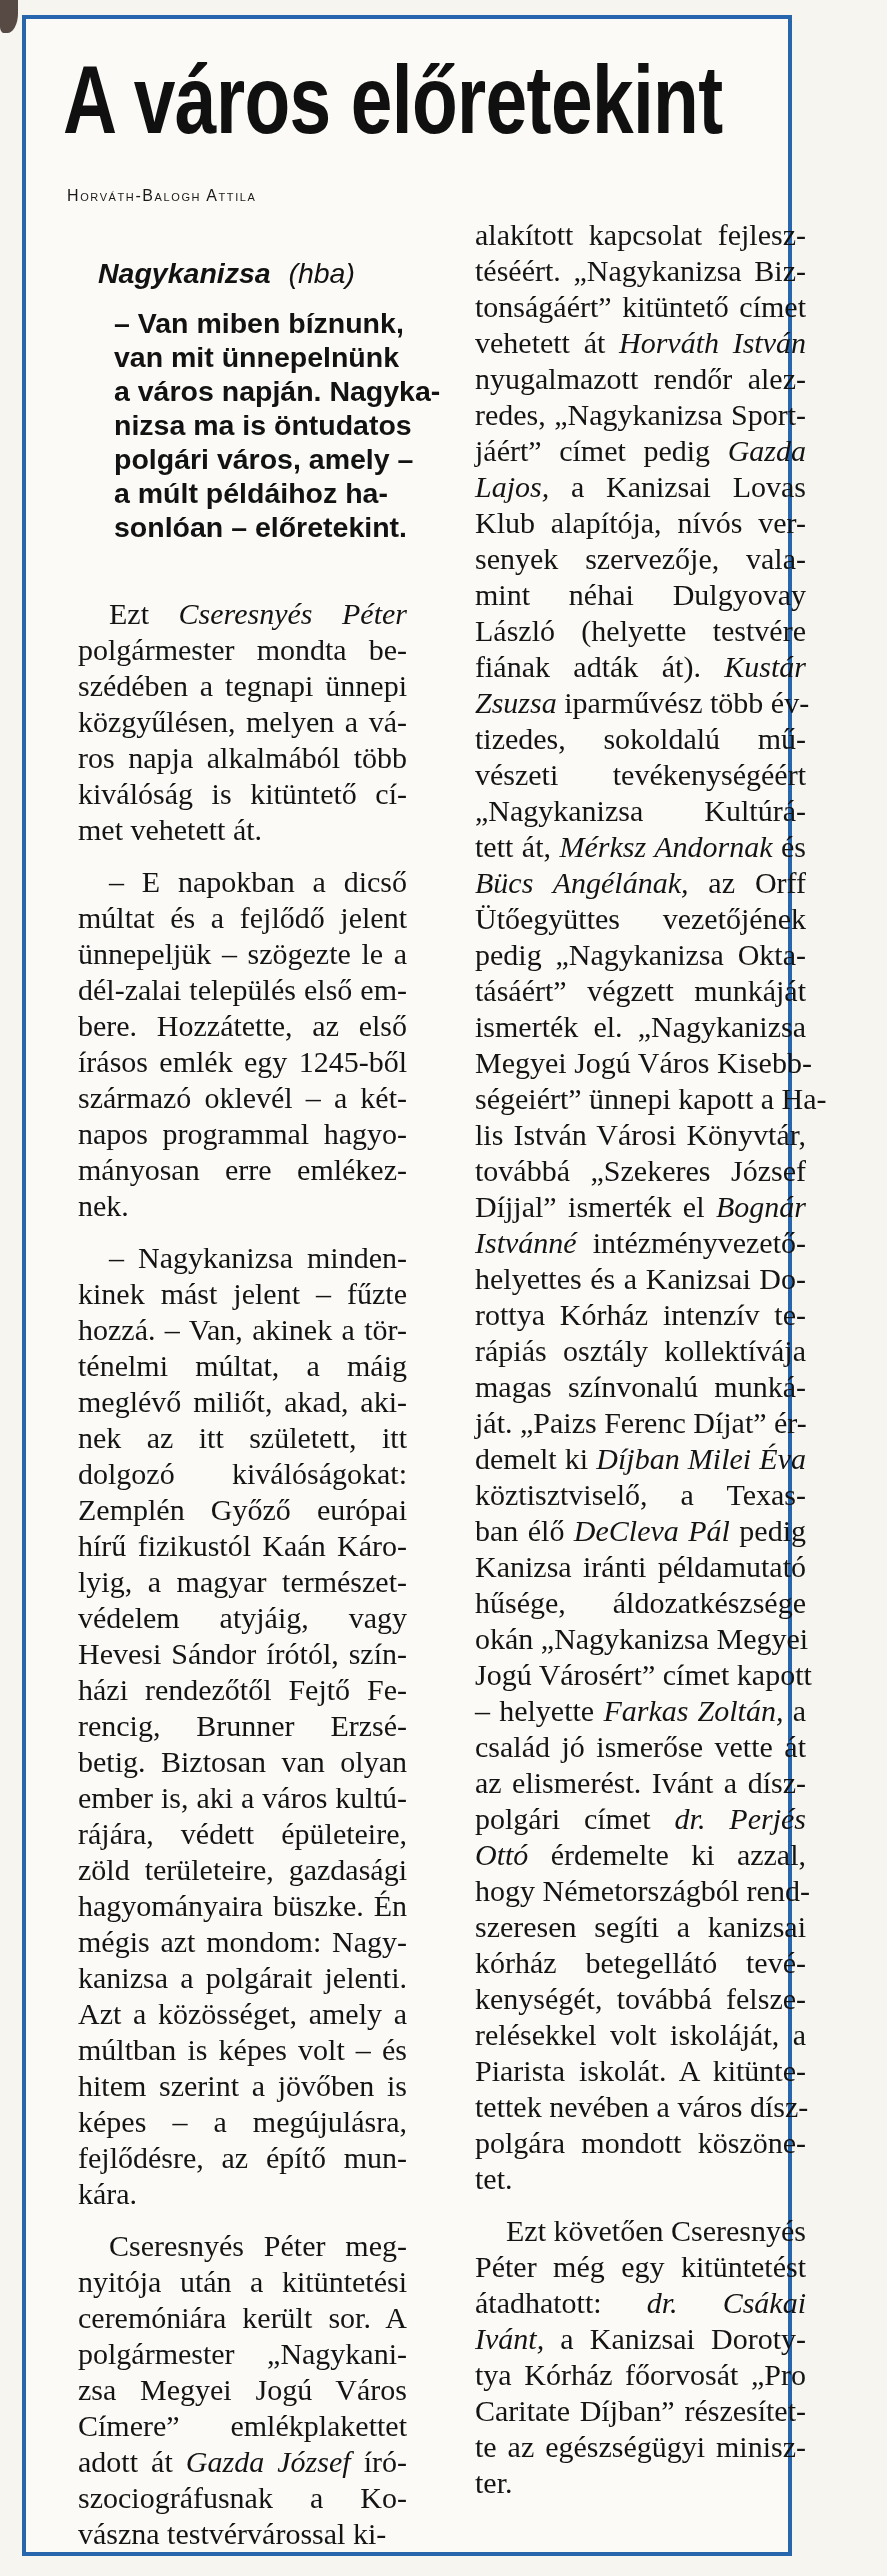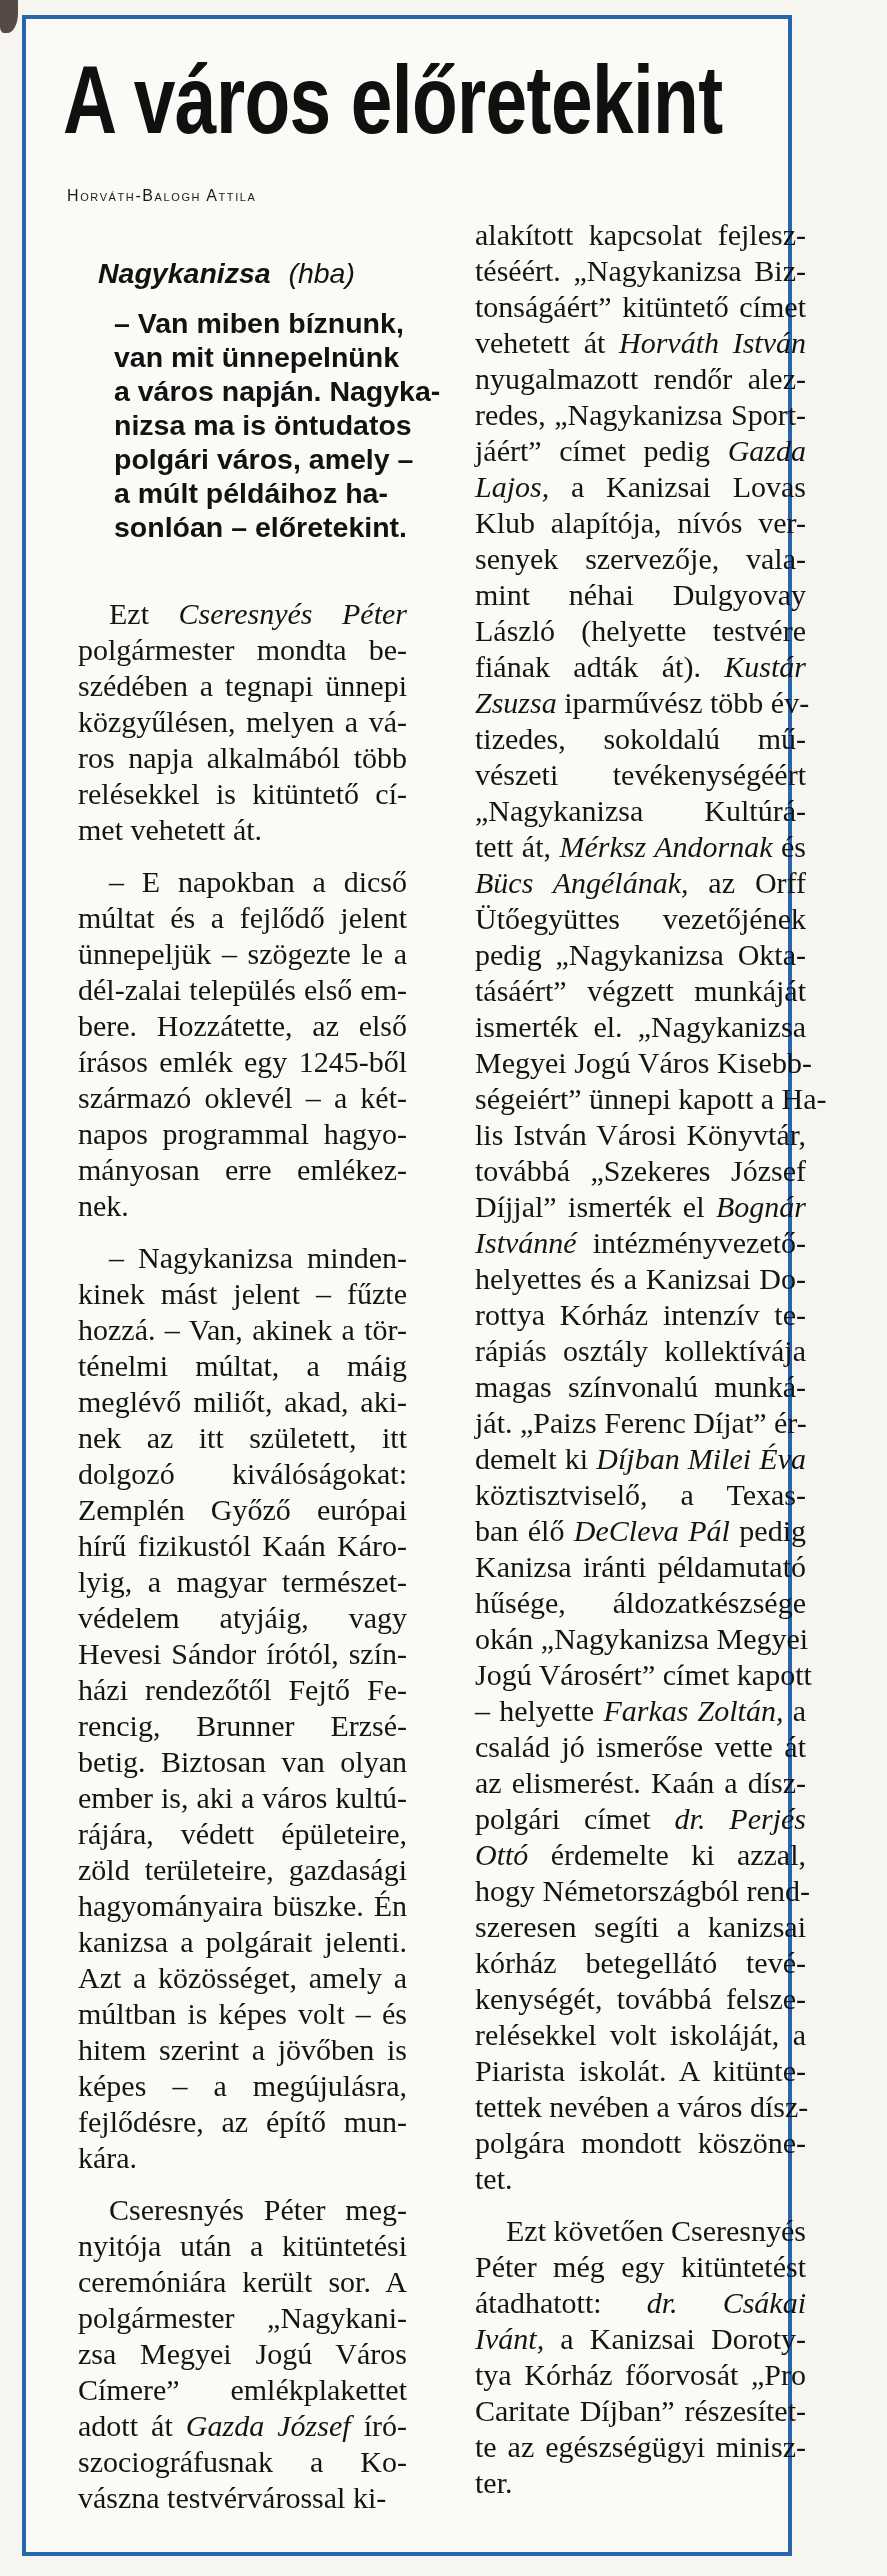--- a/index.html
+++ b/index.html
@@ -89,21 +89,21 @@
       </div>
   </div>
 
   <div class="colbody col-left">
       <div class="para">
         <div class="tline tfirst">Ezt <i>Cseresnyés Péter</i></div>
         <div class="tline">polgármester mondta be-</div>
         <div class="tline">szédében a tegnapi ünnepi</div>
         <div class="tline">közgyűlésen, melyen a vá-</div>
         <div class="tline">ros napja alkalmából több</div>
-        <div class="tline">relésekkel is kitüntető cí-</div>
+        <div class="tline">kiválóság is kitüntető cí-</div>
         <div class="tline tlast">met vehetett át.</div>
       </div>
       <div class="para">
         <div class="tline tfirst">– E napokban a dicső</div>
         <div class="tline">múltat és a fejlődő jelent</div>
         <div class="tline">ünnepeljük – szögezte le a</div>
         <div class="tline">dél-zalai település első em-</div>
         <div class="tline">bere. Hozzátette, az első</div>
         <div class="tline">írásos emlék egy 1245-ből</div>
         <div class="tline">származó oklevél – a két-</div>
@@ -124,20 +124,21 @@
         <div class="tline">lyig, a magyar természet-</div>
         <div class="tline">védelem atyjáig, vagy</div>
         <div class="tline">Hevesi Sándor írótól, szín-</div>
         <div class="tline">házi rendezőtől Fejtő Fe-</div>
         <div class="tline">rencig, Brunner Erzsé-</div>
         <div class="tline">betig. Biztosan van olyan</div>
         <div class="tline">ember is, aki a város kultú-</div>
         <div class="tline">rájára, védett épületeire,</div>
         <div class="tline">zöld területeire, gazdasági</div>
         <div class="tline">hagyományaira büszke. Én</div>
+        <div class="tline">mégis azt mondom: Nagy-</div>
         <div class="tline">kanizsa a polgárait jelenti.</div>
         <div class="tline">Azt a közösséget, amely a</div>
         <div class="tline">múltban is képes volt – és</div>
         <div class="tline">hitem szerint a jövőben is</div>
         <div class="tline">képes – a megújulásra,</div>
         <div class="tline">fejlődésre, az építő mun-</div>
         <div class="tline tlast">kára.</div>
       </div>
       <div class="para">
         <div class="tline tfirst">Cseresnyés Péter meg-</div>
@@ -190,21 +191,21 @@
         <div class="tline">ját. „Paizs Ferenc Díjat” ér-</div>
         <div class="tline">demelt ki <i>Díjban Milei Éva</i></div>
         <div class="tline">köztisztviselő, a Texas-</div>
         <div class="tline">ban élő <i>DeCleva Pál</i> pedig</div>
         <div class="tline">Kanizsa iránti példamutató</div>
         <div class="tline">hűsége, áldozatkészsége</div>
         <div class="tline">okán „Nagykanizsa Megyei</div>
         <div class="tline">Jogú Városért” címet kapott</div>
         <div class="tline">– helyette <i>Farkas Zoltán,</i> a</div>
         <div class="tline">család jó ismerőse vette át</div>
-        <div class="tline">az elismerést. Kaán a dísz-</div>
+        <div class="tline">az elismerést. Ivánt a dísz-</div>
         <div class="tline">polgári címet <i>dr. Perjés</i></div>
         <div class="tline"><i>Ottó</i> érdemelte ki azzal,</div>
         <div class="tline">hogy Németországból rend-</div>
         <div class="tline">szeresen segíti a kanizsai</div>
         <div class="tline">kórház betegellátó tevé-</div>
         <div class="tline">kenységét, továbbá felsze-</div>
         <div class="tline">relésekkel volt iskoláját, a</div>
         <div class="tline">Piarista iskolát. A kitünte-</div>
         <div class="tline">tettek nevében a város dísz-</div>
         <div class="tline">polgára mondott köszöne-</div>

